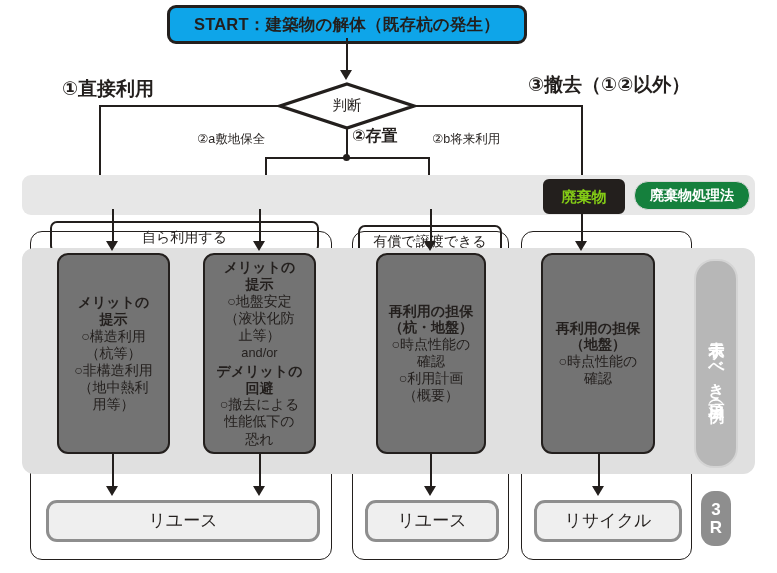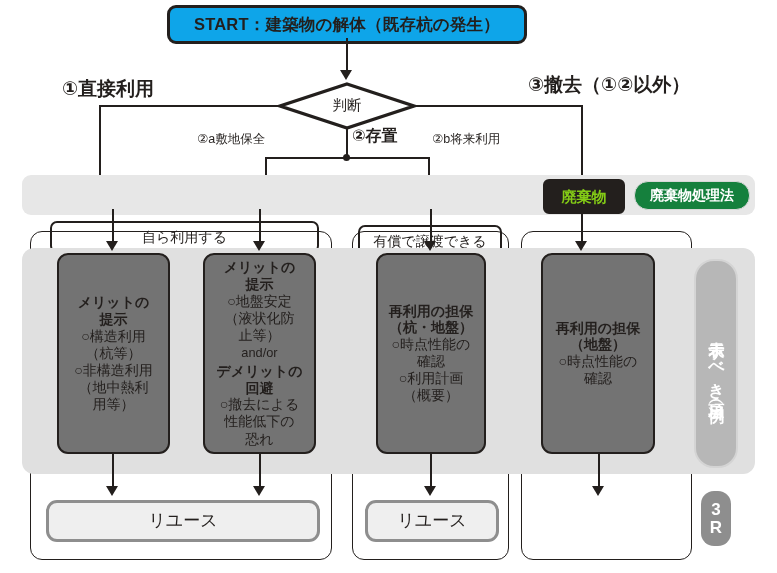--- a/index.html
+++ b/index.html
@@ -278,20 +278,23 @@
 
   <div class="ln lnv abs" style="left:598px;top:454px;height:34px;"></div>
   <div class="arrow-d" style="left:592px;top:486px;"></div>
 
   <div class="abs ctext result-box" id="result-1">
     <span>リユース</span>
   </div>
   <div class="abs ctext result-box" id="result-2">
     <span>リユース</span>
   </div>
+  <div class="abs ctext result-box" id="result-3">
+    <span>リサイクル</span>
+  </div>
 
   <div class="abs" id="vlabel-wrap">
     <span id="vlabel-text">表示すべき項目（例）</span>
   </div>
 
   <div class="abs" id="badge-3r">
     <span>3</span>
     <span>R</span>
   </div>
 

